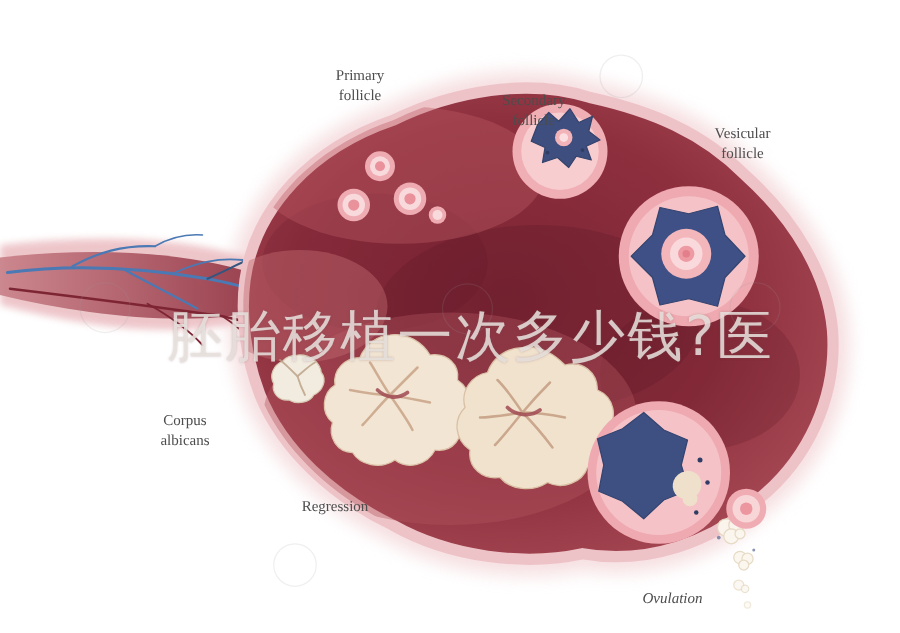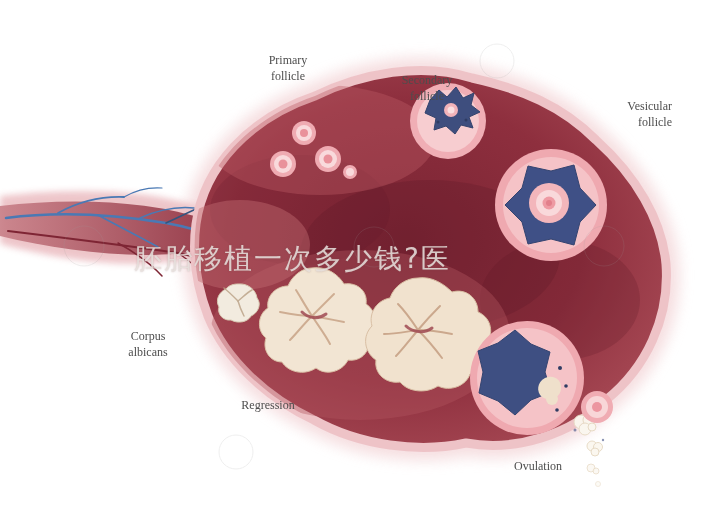--- a/index.html
+++ b/index.html
@@ -3,27 +3,27 @@
 <meta charset="utf-8">
 <style>
   html,body{margin:0;padding:0;background:#ffffff;}
   .stage{position:relative;width:720px;height:506px;background:#ffffff;overflow:hidden;
          font-family:"Liberation Serif",serif;}
   .diagram-svg{position:absolute;left:0;top:0;}
   .label{position:absolute;font-size:12px;line-height:1.35;color:#4d4d4d;text-align:center;
          white-space:pre-line;font-family:"Liberation Serif",serif;}
   .lbl-primary{left:238px;top:52px;width:100px;}
   .lbl-secondary{left:377px;top:28px;width:100px;margin-top:44px;}
-  .lbl-vesicular{left:572px;top:98px;width:100px;text-align:right;}
+  .lbl-vesicular{left:544px;top:98px;width:100px;}
   .lbl-albicans{left:98px;top:328px;width:100px;}
   .lbl-regression{left:216px;top:397px;width:104px;}
   .lbl-luteum{left:310px;top:432px;width:124px;}
-  .lbl-ovulation{left:490px;top:458px;width:96px;}
+  .lbl-ovulation{left:490px;top:470px;width:96px;font-style:italic;}
   .cn-watermark{position:absolute;left:134px;top:240px;width:460px;
-        font-family:"DejaVu Sans",sans-serif;font-size:28px;letter-spacing:2px;
+        font-family:"DejaVu Sans",sans-serif;font-size:44px;letter-spacing:2px;
         color:rgba(233,227,223,0.85);text-shadow:0 0 2px rgba(120,80,80,0.35);
         white-space:nowrap;}
 </style>
 </head>
 <body>
 
 <div class="stage">
 
   <svg class="diagram-svg" width="720" height="506" viewBox="0 0 720 506">
     <defs>

